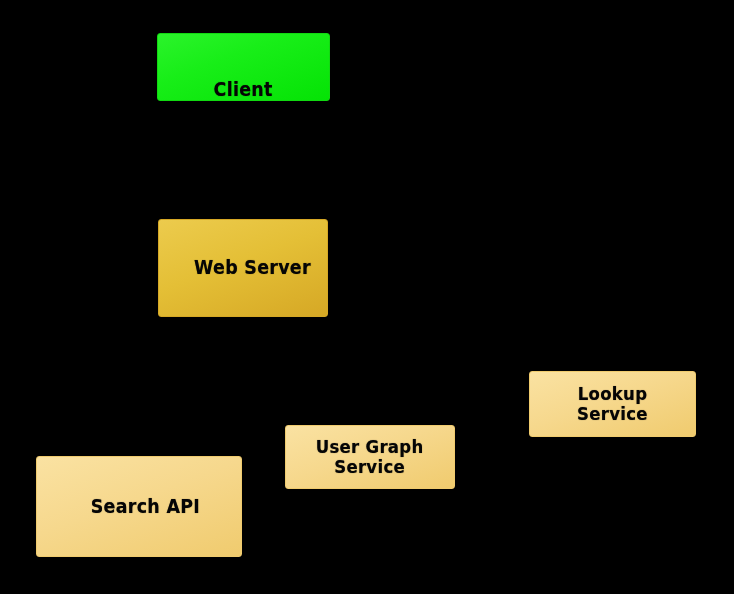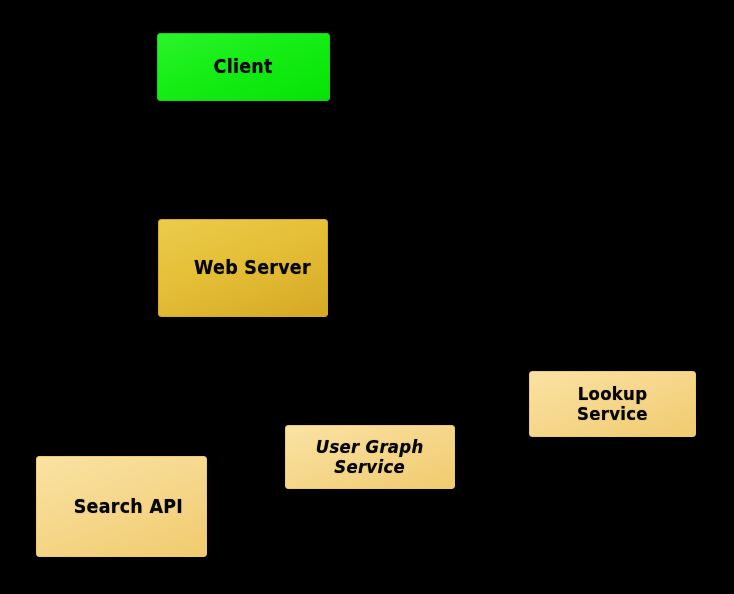--- a/index.html
+++ b/index.html
@@ -34,20 +34,21 @@
     letter-spacing: 0.3px;
     transform: scaleX(0.92);
     white-space: pre-line;
     text-shadow: 0 0 1px rgba(0,0,0,0.55);
     padding: 0 6px;
   }
   
   .fill-green {
     background: linear-gradient(160deg, #2bf32b 0%, #18ee18 38%, #05e305 100%);
     border: 1px solid #11d911;
+    align-items: flex-end;
   }
   .fill-gold-dark {
     background: linear-gradient(160deg, #eccb4d 0%, #e4bf36 45%, #d6a825 100%);
     border: 1px solid #d6a825;
     padding-left: 18px;
   }
   .fill-gold-light {
     background: linear-gradient(160deg, #fae2a2 0%, #f6d88d 45%, #f0cb6e 100%);
     border: 1px solid #f0cb6e;
   }
@@ -63,23 +64,23 @@
 
   <div class="node fill-gold-dark" style="left:158px; top:219px; width:170px; height:98px;">
     <span class="node-label">Web Server</span>
   </div>
 
   <div class="node fill-gold-light" style="left:529px; top:371px; width:167px; height:66px;">
     <span class="node-label" style="font-size:18px;">Lookup
 Service</span>
   </div>
 
-  <div class="node fill-gold-light" style="left:285px; top:425px; width:170px; height:64px;font-style:italic;">
+  <div class="node fill-gold-light" style="left:285px; top:425px; width:170px; height:64px;">
     <span class="node-label" style="font-size:18px;">User Graph
 Service</span>
   </div>
 
-  <div class="node fill-gold-light" style="left:36px; top:456px; width:171px; height:101px;padding-left:13px;">
+  <div class="node fill-gold-light" style="left:36px; top:456px; width:206px; height:101px;padding-left:13px;">
     <span class="node-label">Search API</span>
   </div>
 
 
 </div>
 
 </body></html>

